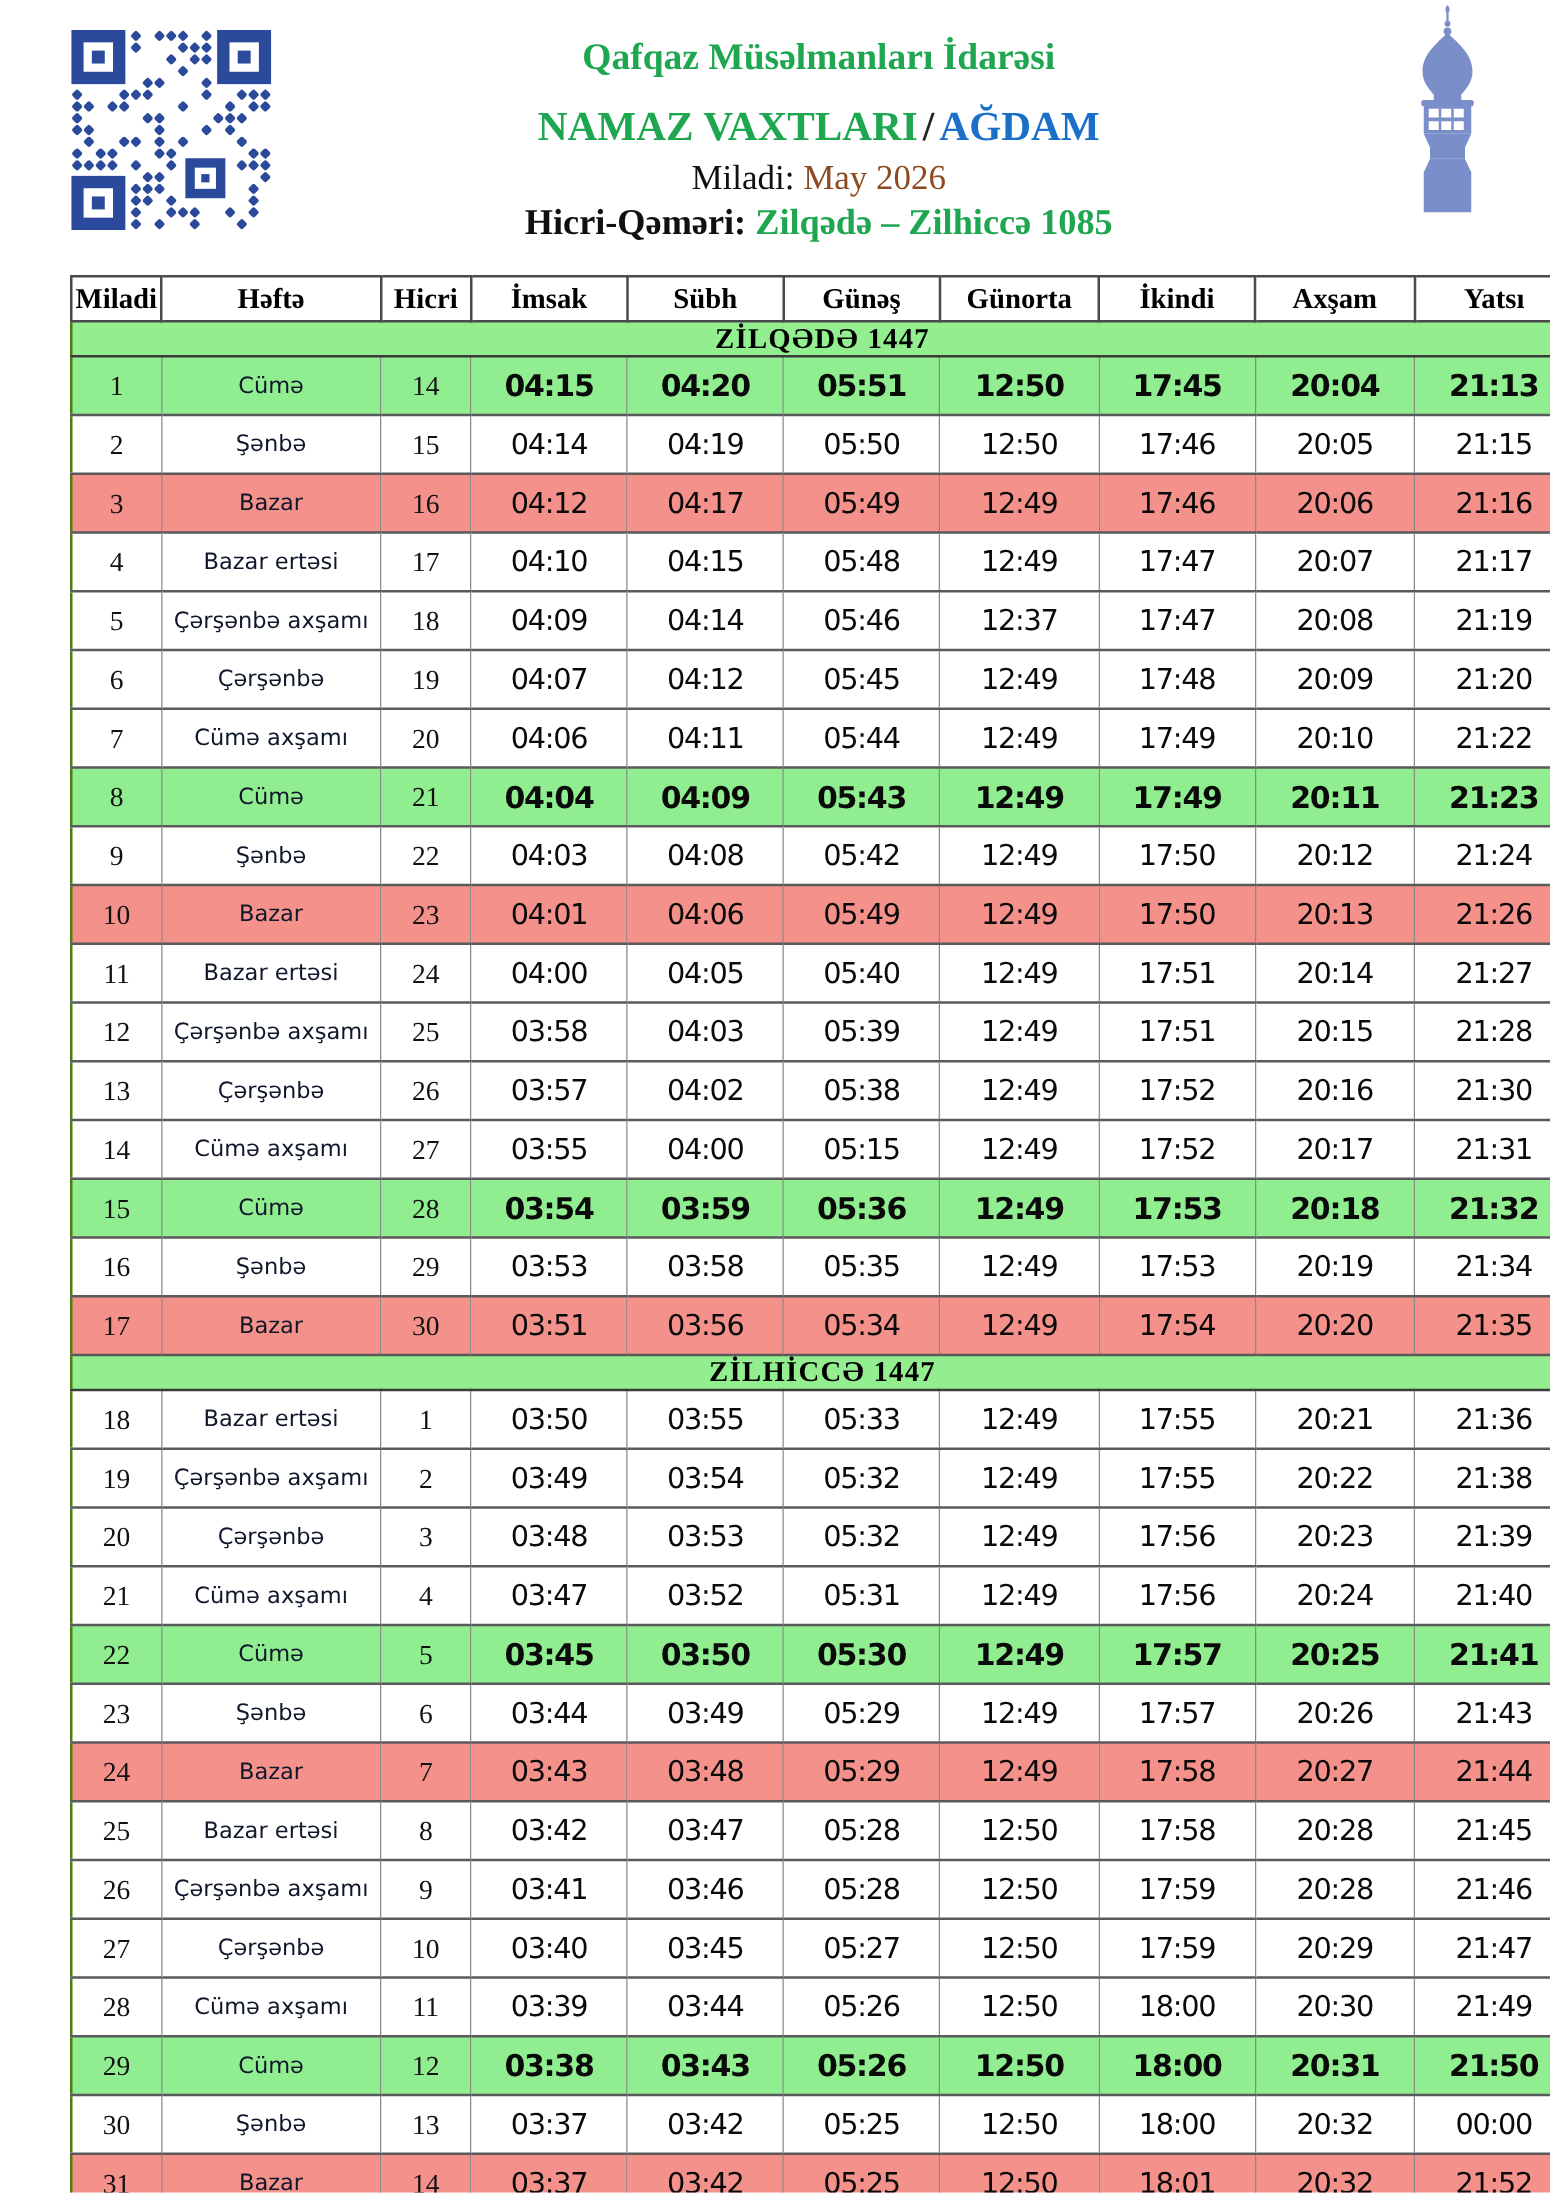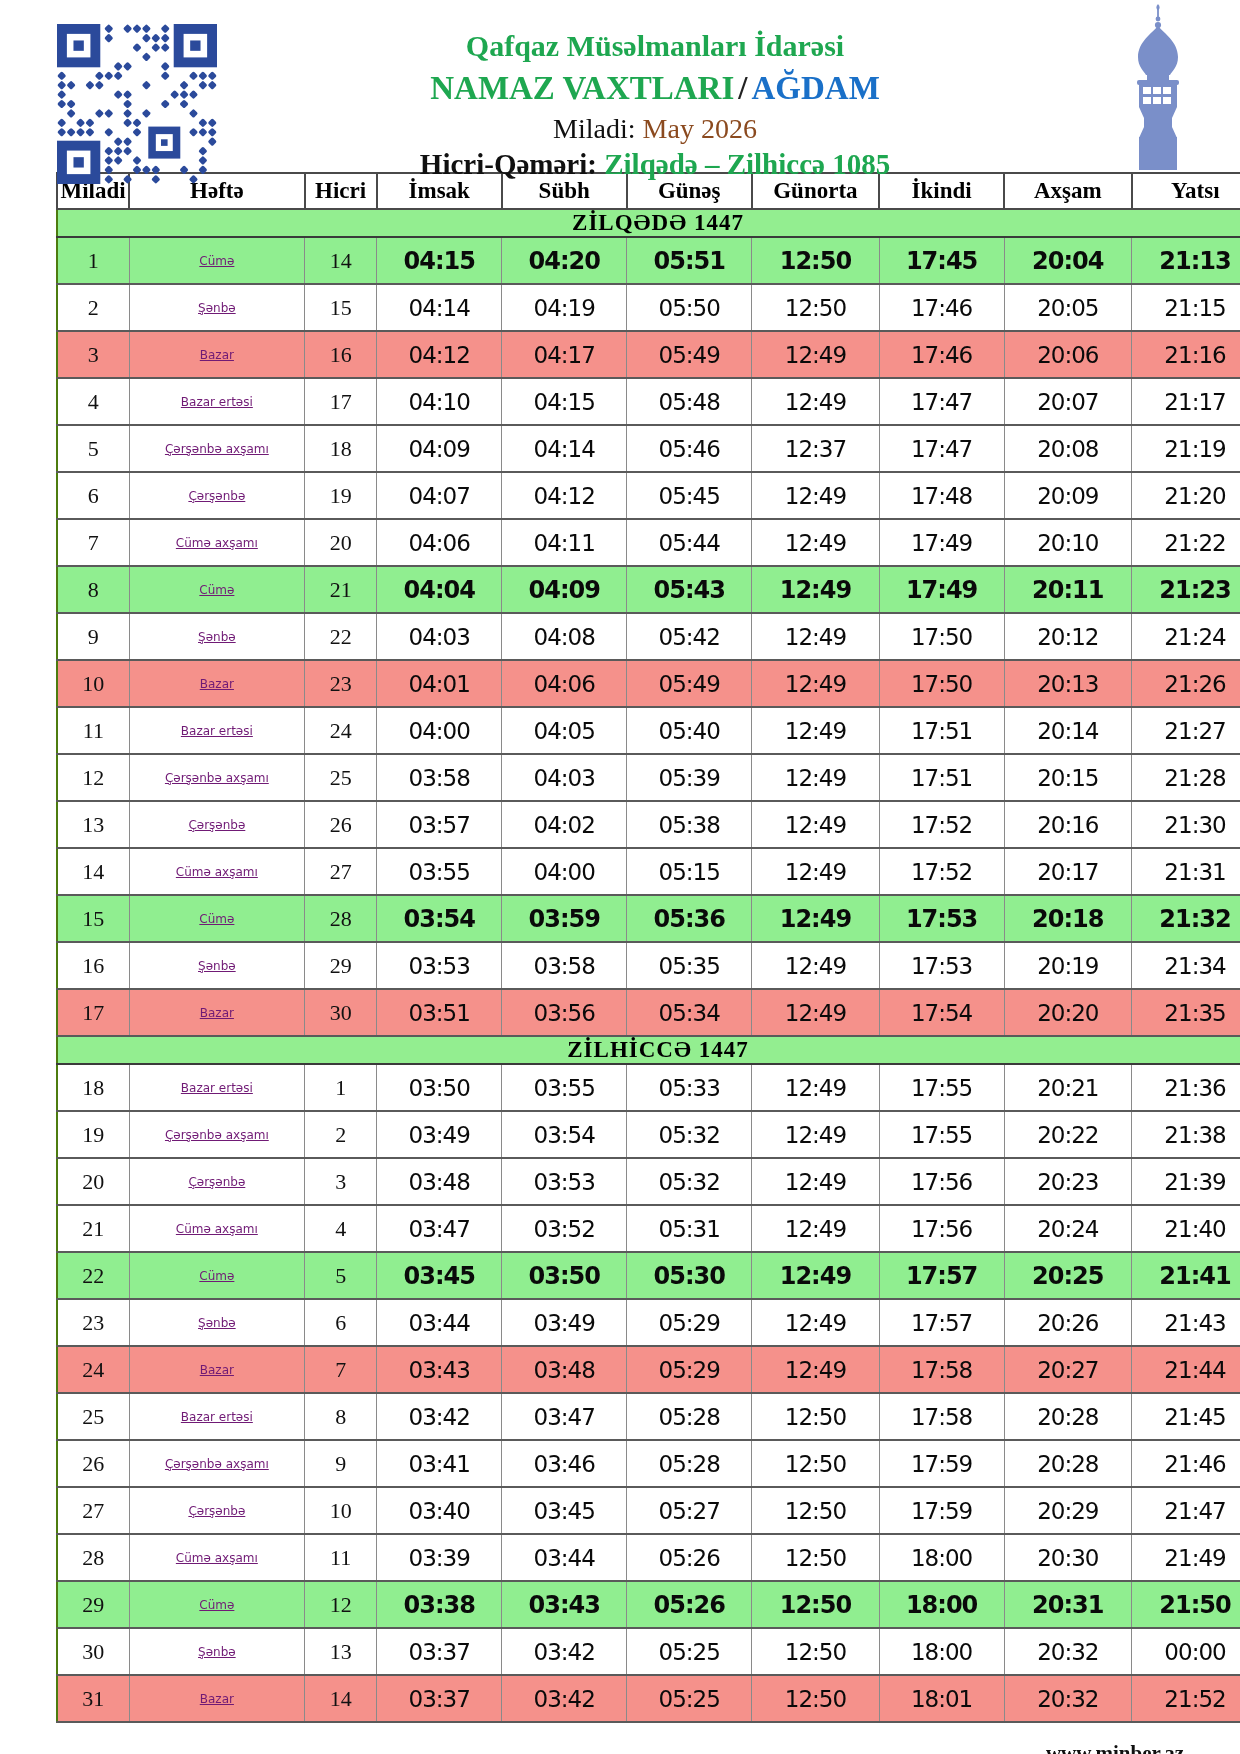--- a/index.html
+++ b/index.html
@@ -1,26 +1,26 @@
 <!DOCTYPE html>
 <html style="--title_green: #1EA750; --city_blue: #1A70C8; --month_brown: #8B4A1F; --green_row: #90EE90; --red_row: #F5918B; --section_bg: #93EE90; --qr_blue: #2B4A9B; --minaret_blue: #7A8FC9;"><head>
 <meta charset="utf-8">
 <style>
   html,body{margin:0;padding:0;}
   body{
     width:1240px;height:1754px;background:#ffffff;position:relative;
     font-family:"Liberation Serif", serif;
   }
   
-  .page-header{position:relative;height:172px;}
+  .page-header{position:relative;height:220px;}
   .qr-wrap{position:absolute;left:57px;top:24px;width:160px;height:160px;}
   .minaret-wrap{position:absolute;right:50px;top:4px;width:64px;height:166px;}
   .titles{position:absolute;left:250px;right:180px;top:28px;text-align:center;line-height:1.18;}
   .org-line{color:var(--title_green);font-size:30px;font-weight:bold;}
-  .title-line{font-size:33px;font-weight:bold;margin-top:6px;}
+  .title-line{font-size:33px;font-weight:bold;margin-top:20px;}
   .title-line .t{color:var(--title_green);}
   .title-line .sep{color:#222;padding:0 4px;}
   .title-line .city{color:var(--city_blue);}
   .miladi-line{font-size:28px;font-weight:normal;color:#101010;margin-top:4px;}
   .miladi-line .val{color:var(--month_brown);}
   .hicri-line{font-size:29px;font-weight:bold;color:#101010;margin-top:2px;}
   .hicri-line .val{color:var(--title_green);}
   
   table.pt{
     border-collapse:collapse;width:1204px;margin-left:56px;table-layout:fixed;
@@ -29,21 +29,21 @@
   table.pt th{
     border:2px solid #4a4a4a;height:34px;font-size:23px;font-weight:bold;color:#000;
     background:#fff;padding:0;font-family:"Liberation Serif", serif;
   }
   table.pt td{
     border-top:2px solid #5a5a5a;border-bottom:2px solid #5a5a5a;
     border-left:1px solid #8a8a8a;border-right:1px solid #8a8a8a;
     text-align:center;padding:0;height:45px;background:#fff;
   }
   td.c-num{font-family:"Liberation Serif", serif;font-size:22px;color:#111;}
-  td.c-day{font-family:"DejaVu Sans", sans-serif;font-size:12px;color:#701a75;text-decoration:underline;}
+  td.c-day{font-family:"DejaVu Sans", sans-serif;font-size:18px;color:#0f172a;}
   td.c-time{font-family:"DejaVu Sans", sans-serif;font-size:23px;color:#0a0a0a;letter-spacing:-1px;}
   tr.row-green td{background:var(--green_row);}
   tr.row-red td{background:var(--red_row);}
   tr.row-green td.c-time{font-weight:bold;font-size:24px;}
   tr.section-row td{
     background:var(--section_bg);height:26px;font-family:"Liberation Serif", serif;
     font-weight:bold;font-size:23px;color:#000;letter-spacing:1px;
     border-top:2px solid #3a3a3a;border-bottom:2px solid #3a3a3a;
   }
   

